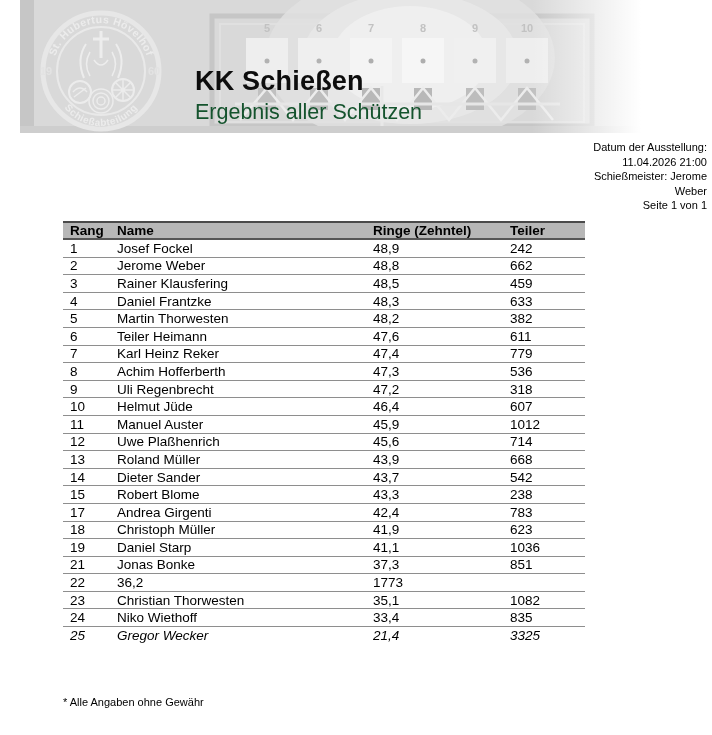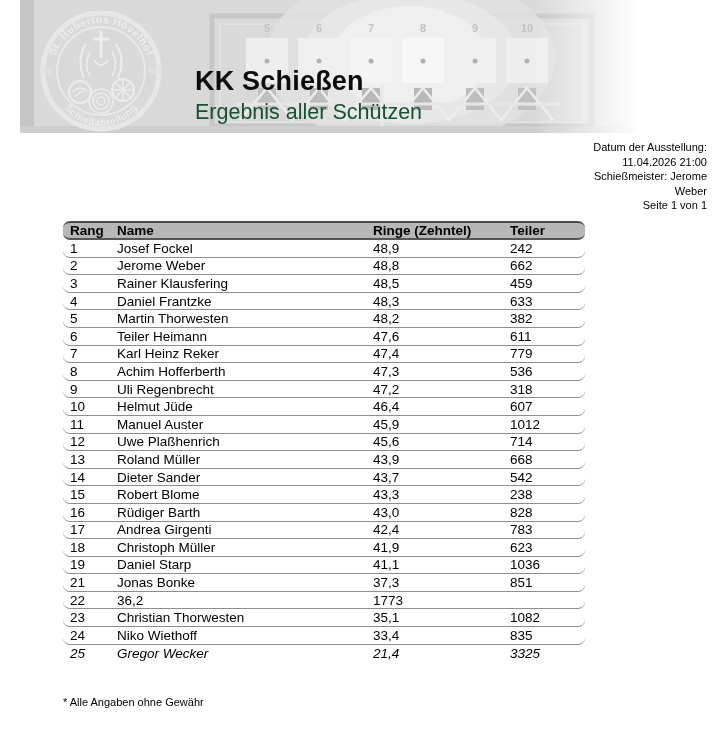--- a/index.html
+++ b/index.html
@@ -16,21 +16,21 @@
   .titles { position:absolute; left:175px; top:66px; white-space:nowrap; }
   .title { font-size:27px; font-weight:bold; color:#0d0d0d; letter-spacing:0.2px; }
   .subtitle { font-size:21.5px; color:#14532d; margin-top:3px; }
 
   
   .meta { position:absolute; right:5px; top:140px; text-align:right;
     font-size:11px; line-height:14.5px; color:#000; }
 
   
   .rtable { position:absolute; left:63px; top:221px; width:522px; font-size:13.5px; }
-  .trow, .thead { display:grid; grid-template-columns:47px 256px 137px 82px;border-radius:7px; }
+  .trow, .thead { display:grid; grid-template-columns:47px 256px 137px 82px; }
   .thead { height:19px; align-items:center; background:#b7b7b7; font-weight:bold;
     border-top:2px solid #4a4a4a; border-bottom:2px solid #565656; }
   .trow { height:17.6px; align-items:center; border-bottom:1px solid #8e8e8e; }
   .trow:last-child { border-bottom:none;font-style:italic; }
   .tcell { padding-left:7px; overflow:hidden; white-space:nowrap; line-height:15px; }
 
   
   .footnote { position:absolute; left:63px; top:696px; font-size:11px; color:#000; }
 </style>
 </head>
@@ -242,26 +242,20 @@
           <div class="tcell">43,7</div>
           <div class="tcell">542</div>
         </div>
         <div class="trow">
           <div class="tcell">15</div>
           <div class="tcell">Robert Blome</div>
           <div class="tcell">43,3</div>
           <div class="tcell">238</div>
         </div>
         <div class="trow">
-          <div class="tcell">16</div>
-          <div class="tcell">Rüdiger Barth</div>
-          <div class="tcell">43,0</div>
-          <div class="tcell">828</div>
-        </div>
-        <div class="trow">
           <div class="tcell">17</div>
           <div class="tcell">Andrea Girgenti</div>
           <div class="tcell">42,4</div>
           <div class="tcell">783</div>
         </div>
         <div class="trow">
           <div class="tcell">18</div>
           <div class="tcell">Christoph Müller</div>
           <div class="tcell">41,9</div>
           <div class="tcell">623</div>

